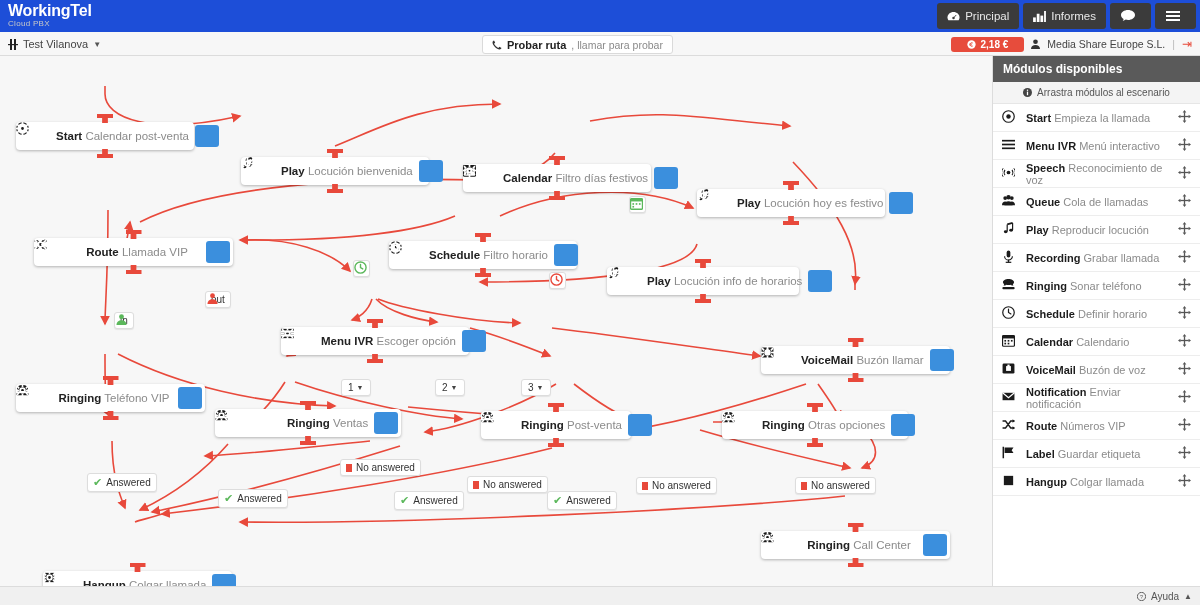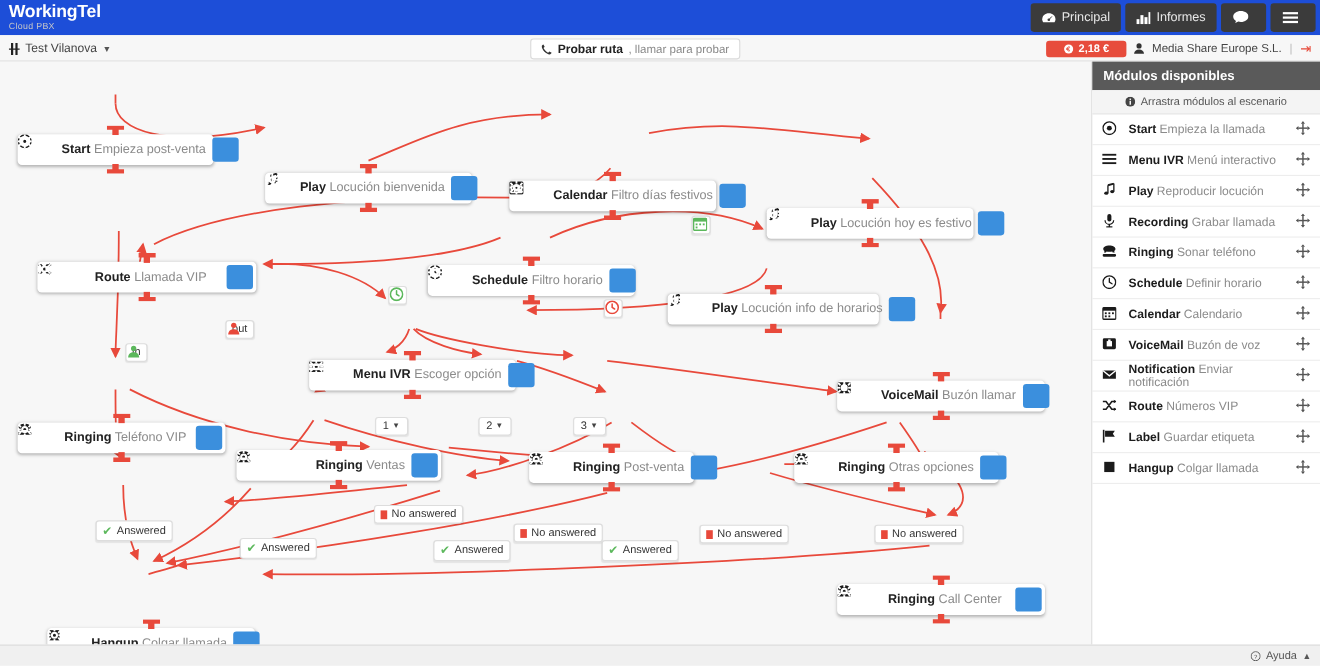--- a/index.html
+++ b/index.html
@@ -308,38 +308,38 @@
   <div id="nodes-layer">
       <div class="node" style="left: 16px; top: 66px; width: 178px;">
         <span class="stub top"></span>
         <span class="stub bot"></span>
         <span class="nd-icon">
           <svg viewBox="0 0 14 14" width="13" height="13">
             <circle cx="7" cy="7" r="6.2" fill="none" stroke="#1b1b1b" stroke-width="1.3"></circle>
             <circle cx="7" cy="7" r="2.4" fill="#1b1b1b"></circle>
           </svg>
         </span>
-        <span class="nd-text"><b>Start</b> <span>Empieza post-venta</span></span>
-        <span class="nd-gear">
-          <svg viewBox="0 0 14 14" width="13" height="13">
-            <circle cx="7" cy="7" r="2.5" fill="none" stroke="#fff" stroke-width="2"></circle>
-            <g fill="#fff">
-              <rect x="6.1" y="0" width="1.8" height="3.2"></rect>
-              <rect x="6.1" y="10.8" width="1.8" height="3.2"></rect>
-              <rect x="0" y="6.1" width="3.2" height="1.8"></rect>
-              <rect x="10.8" y="6.1" width="3.2" height="1.8"></rect>
-              <rect x="1.3" y="1.9" width="1.8" height="3.2" transform="rotate(-45 2.2 3.5)"></rect>
-              <rect x="10.9" y="8.9" width="1.8" height="3.2" transform="rotate(-45 11.8 10.5)"></rect>
-              <rect x="10.9" y="1.9" width="1.8" height="3.2" transform="rotate(45 11.8 3.5)"></rect>
-              <rect x="1.3" y="8.9" width="1.8" height="3.2" transform="rotate(45 2.2 10.5)"></rect>
-            </g>
-          </svg>
-        </span>
-      </div>
-      <div class="node" style="left: 241px; top: 101px; width: 188px; justify-content: center;">
+        <span class="nd-text"><b>Start</b> <span>Calendar post-venta</span></span>
+        <span class="nd-gear">
+          <svg viewBox="0 0 14 14" width="13" height="13">
+            <circle cx="7" cy="7" r="2.5" fill="none" stroke="#fff" stroke-width="2"></circle>
+            <g fill="#fff">
+              <rect x="6.1" y="0" width="1.8" height="3.2"></rect>
+              <rect x="6.1" y="10.8" width="1.8" height="3.2"></rect>
+              <rect x="0" y="6.1" width="3.2" height="1.8"></rect>
+              <rect x="10.8" y="6.1" width="3.2" height="1.8"></rect>
+              <rect x="1.3" y="1.9" width="1.8" height="3.2" transform="rotate(-45 2.2 3.5)"></rect>
+              <rect x="10.9" y="8.9" width="1.8" height="3.2" transform="rotate(-45 11.8 10.5)"></rect>
+              <rect x="10.9" y="1.9" width="1.8" height="3.2" transform="rotate(45 11.8 3.5)"></rect>
+              <rect x="1.3" y="8.9" width="1.8" height="3.2" transform="rotate(45 2.2 10.5)"></rect>
+            </g>
+          </svg>
+        </span>
+      </div>
+      <div class="node" style="left: 241px; top: 101px; width: 188px;">
         <span class="stub top"></span>
         <span class="stub bot"></span>
         <span class="nd-icon">
           <svg viewBox="0 0 14 14" width="13" height="13">
             <path d="M11.4 1v7.6" stroke="#1b1b1b" stroke-width="1.3"></path>
             <path d="M5.6 2.6v7.6" stroke="#1b1b1b" stroke-width="1.3"></path>
             <path d="M5.6 2.6L11.4 1" stroke="#1b1b1b" stroke-width="1.8"></path>
             <ellipse cx="4" cy="10.4" rx="2" ry="1.6" fill="#1b1b1b"></ellipse>
             <ellipse cx="9.8" cy="8.8" rx="2" ry="1.6" fill="#1b1b1b"></ellipse>
           </svg>
@@ -830,20 +830,47 @@
           </svg></span>
         <span class="m-label"><b>Menu IVR</b> <span>Menú interactivo</span></span>
         <span class="m-drag"><svg viewBox="0 0 14 14" width="13" height="13">
             <path d="M7 0L9 2.6H5zM7 14L9 11.4H5zM0 7L2.6 5v4zM14 7L11.4 5v4z" fill="#555"></path>
             <rect x="6.3" y="2.4" width="1.4" height="9.2" fill="#555"></rect>
             <rect x="2.4" y="6.3" width="9.2" height="1.4" fill="#555"></rect>
           </svg></span>
       </div>
       <div class="mod">
         <span class="m-icon"><svg viewBox="0 0 14 14" width="13" height="13">
+            <circle cx="7" cy="7" r="2" fill="#1b1b1b"></circle>
+            <path d="M3.2 4.2a5 5 0 000 5.6M10.8 4.2a5 5 0 010 5.6" stroke="#1b1b1b" stroke-width="1.1" fill="none"></path>
+            <path d="M1.2 2.4a8 8 0 000 9.2M12.8 2.4a8 8 0 010 9.2" stroke="#1b1b1b" stroke-width="1" fill="none"></path>
+          </svg></span>
+        <span class="m-label"><b>Speech</b> <span>Reconocimiento de voz</span></span>
+        <span class="m-drag"><svg viewBox="0 0 14 14" width="13" height="13">
+            <path d="M7 0L9 2.6H5zM7 14L9 11.4H5zM0 7L2.6 5v4zM14 7L11.4 5v4z" fill="#555"></path>
+            <rect x="6.3" y="2.4" width="1.4" height="9.2" fill="#555"></rect>
+            <rect x="2.4" y="6.3" width="9.2" height="1.4" fill="#555"></rect>
+          </svg></span>
+      </div>
+      <div class="mod">
+        <span class="m-icon"><svg viewBox="0 0 14 14" width="13" height="13">
+            <circle cx="3.4" cy="4.4" r="2" fill="#1b1b1b"></circle>
+            <circle cx="10.6" cy="4.4" r="2" fill="#1b1b1b"></circle>
+            <circle cx="7" cy="3.6" r="2.4" fill="#1b1b1b"></circle>
+            <path d="M0 12c0-2.6 1.5-4 3.4-4S6.8 9.4 6.8 12zM7.2 12c0-2.6 1.5-4 3.4-4S14 9.4 14 12zM2.6 12.5c0-3 1.9-4.7 4.4-4.7s4.4 1.7 4.4 4.7z" fill="#1b1b1b"></path>
+          </svg></span>
+        <span class="m-label"><b>Queue</b> <span>Cola de llamadas</span></span>
+        <span class="m-drag"><svg viewBox="0 0 14 14" width="13" height="13">
+            <path d="M7 0L9 2.6H5zM7 14L9 11.4H5zM0 7L2.6 5v4zM14 7L11.4 5v4z" fill="#555"></path>
+            <rect x="6.3" y="2.4" width="1.4" height="9.2" fill="#555"></rect>
+            <rect x="2.4" y="6.3" width="9.2" height="1.4" fill="#555"></rect>
+          </svg></span>
+      </div>
+      <div class="mod">
+        <span class="m-icon"><svg viewBox="0 0 14 14" width="13" height="13">
             <path d="M11.4 1v7.6" stroke="#1b1b1b" stroke-width="1.3"></path>
             <path d="M5.6 2.6v7.6" stroke="#1b1b1b" stroke-width="1.3"></path>
             <path d="M5.6 2.6L11.4 1" stroke="#1b1b1b" stroke-width="1.8"></path>
             <ellipse cx="4" cy="10.4" rx="2" ry="1.6" fill="#1b1b1b"></ellipse>
             <ellipse cx="9.8" cy="8.8" rx="2" ry="1.6" fill="#1b1b1b"></ellipse>
           </svg></span>
         <span class="m-label"><b>Play</b> <span>Reproducir locución</span></span>
         <span class="m-drag"><svg viewBox="0 0 14 14" width="13" height="13">
             <path d="M7 0L9 2.6H5zM7 14L9 11.4H5zM0 7L2.6 5v4zM14 7L11.4 5v4z" fill="#555"></path>
             <rect x="6.3" y="2.4" width="1.4" height="9.2" fill="#555"></rect>

